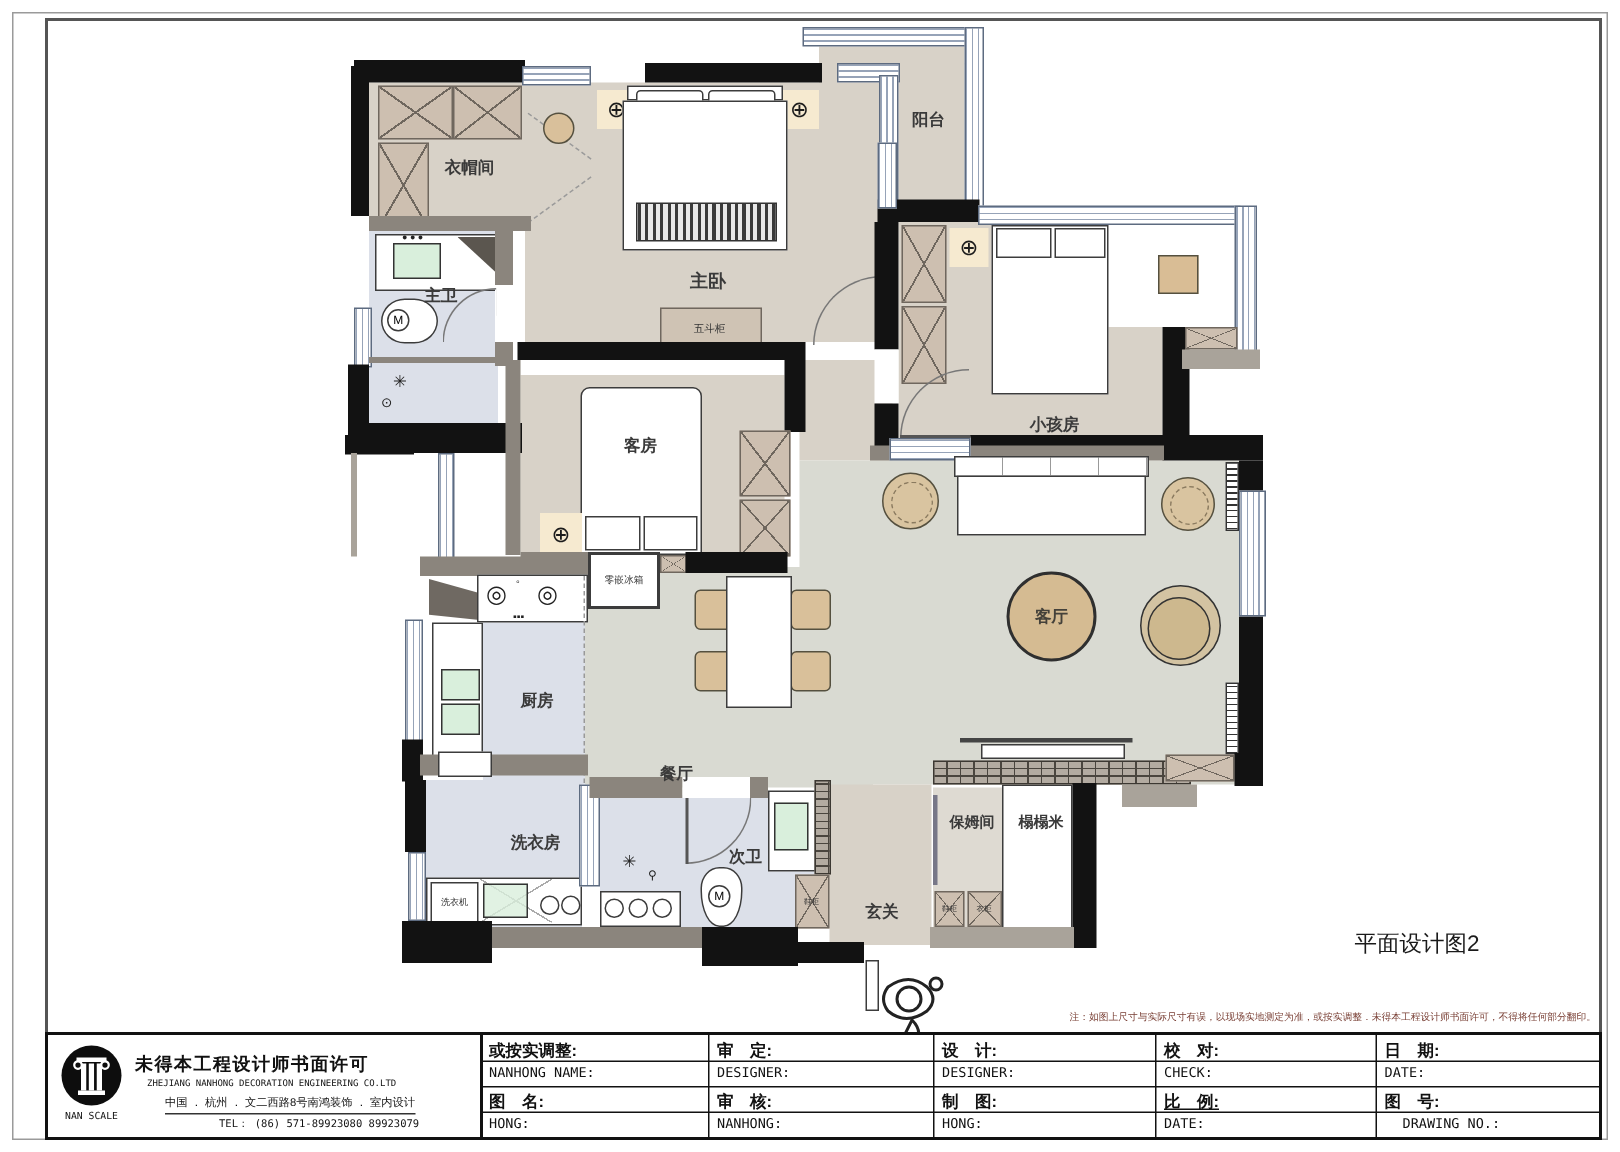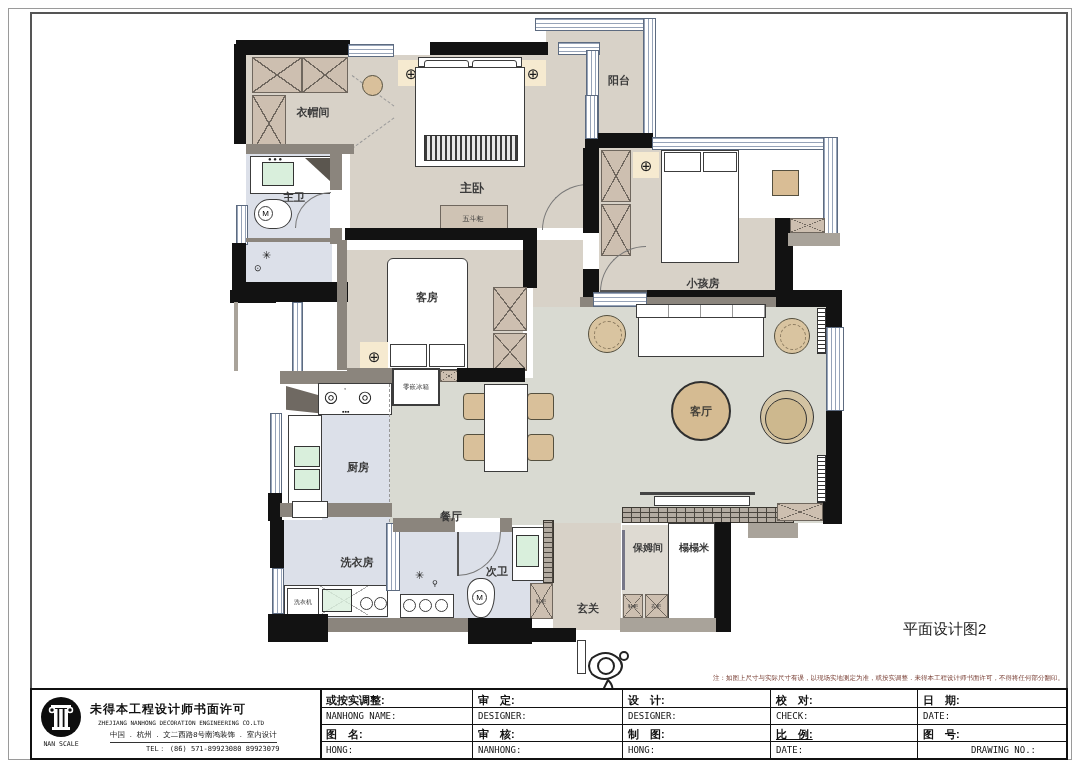--- a/index.html
+++ b/index.html
@@ -344,15 +344,15 @@
     <span class="tb-en" style="left:596px;top:55px;">HONG:</span>
 
     <span class="tb-cn" style="left:744px;top:3px;">校　对:</span>
     <span class="tb-en" style="left:744px;top:21px;">CHECK:</span>
     <span class="tb-cn" style="left:744px;top:37px;text-decoration:underline;">比　例:</span>
     <span class="tb-en" style="left:744px;top:55px;">DATE:</span>
 
     <span class="tb-cn" style="left:891px;top:3px;">日　期:</span>
     <span class="tb-en" style="left:891px;top:21px;">DATE:</span>
     <span class="tb-cn" style="left:891px;top:37px;">图　号:</span>
-    <span class="tb-en" style="left:927px;top:55px;padding-left:12px;">DRAWING NO.:</span>
+    <span class="tb-en" style="left:891px;top:55px;padding-left:12px;">DRAWING NO.:</span>
   </div>
 </div>
 
 </body></html>

